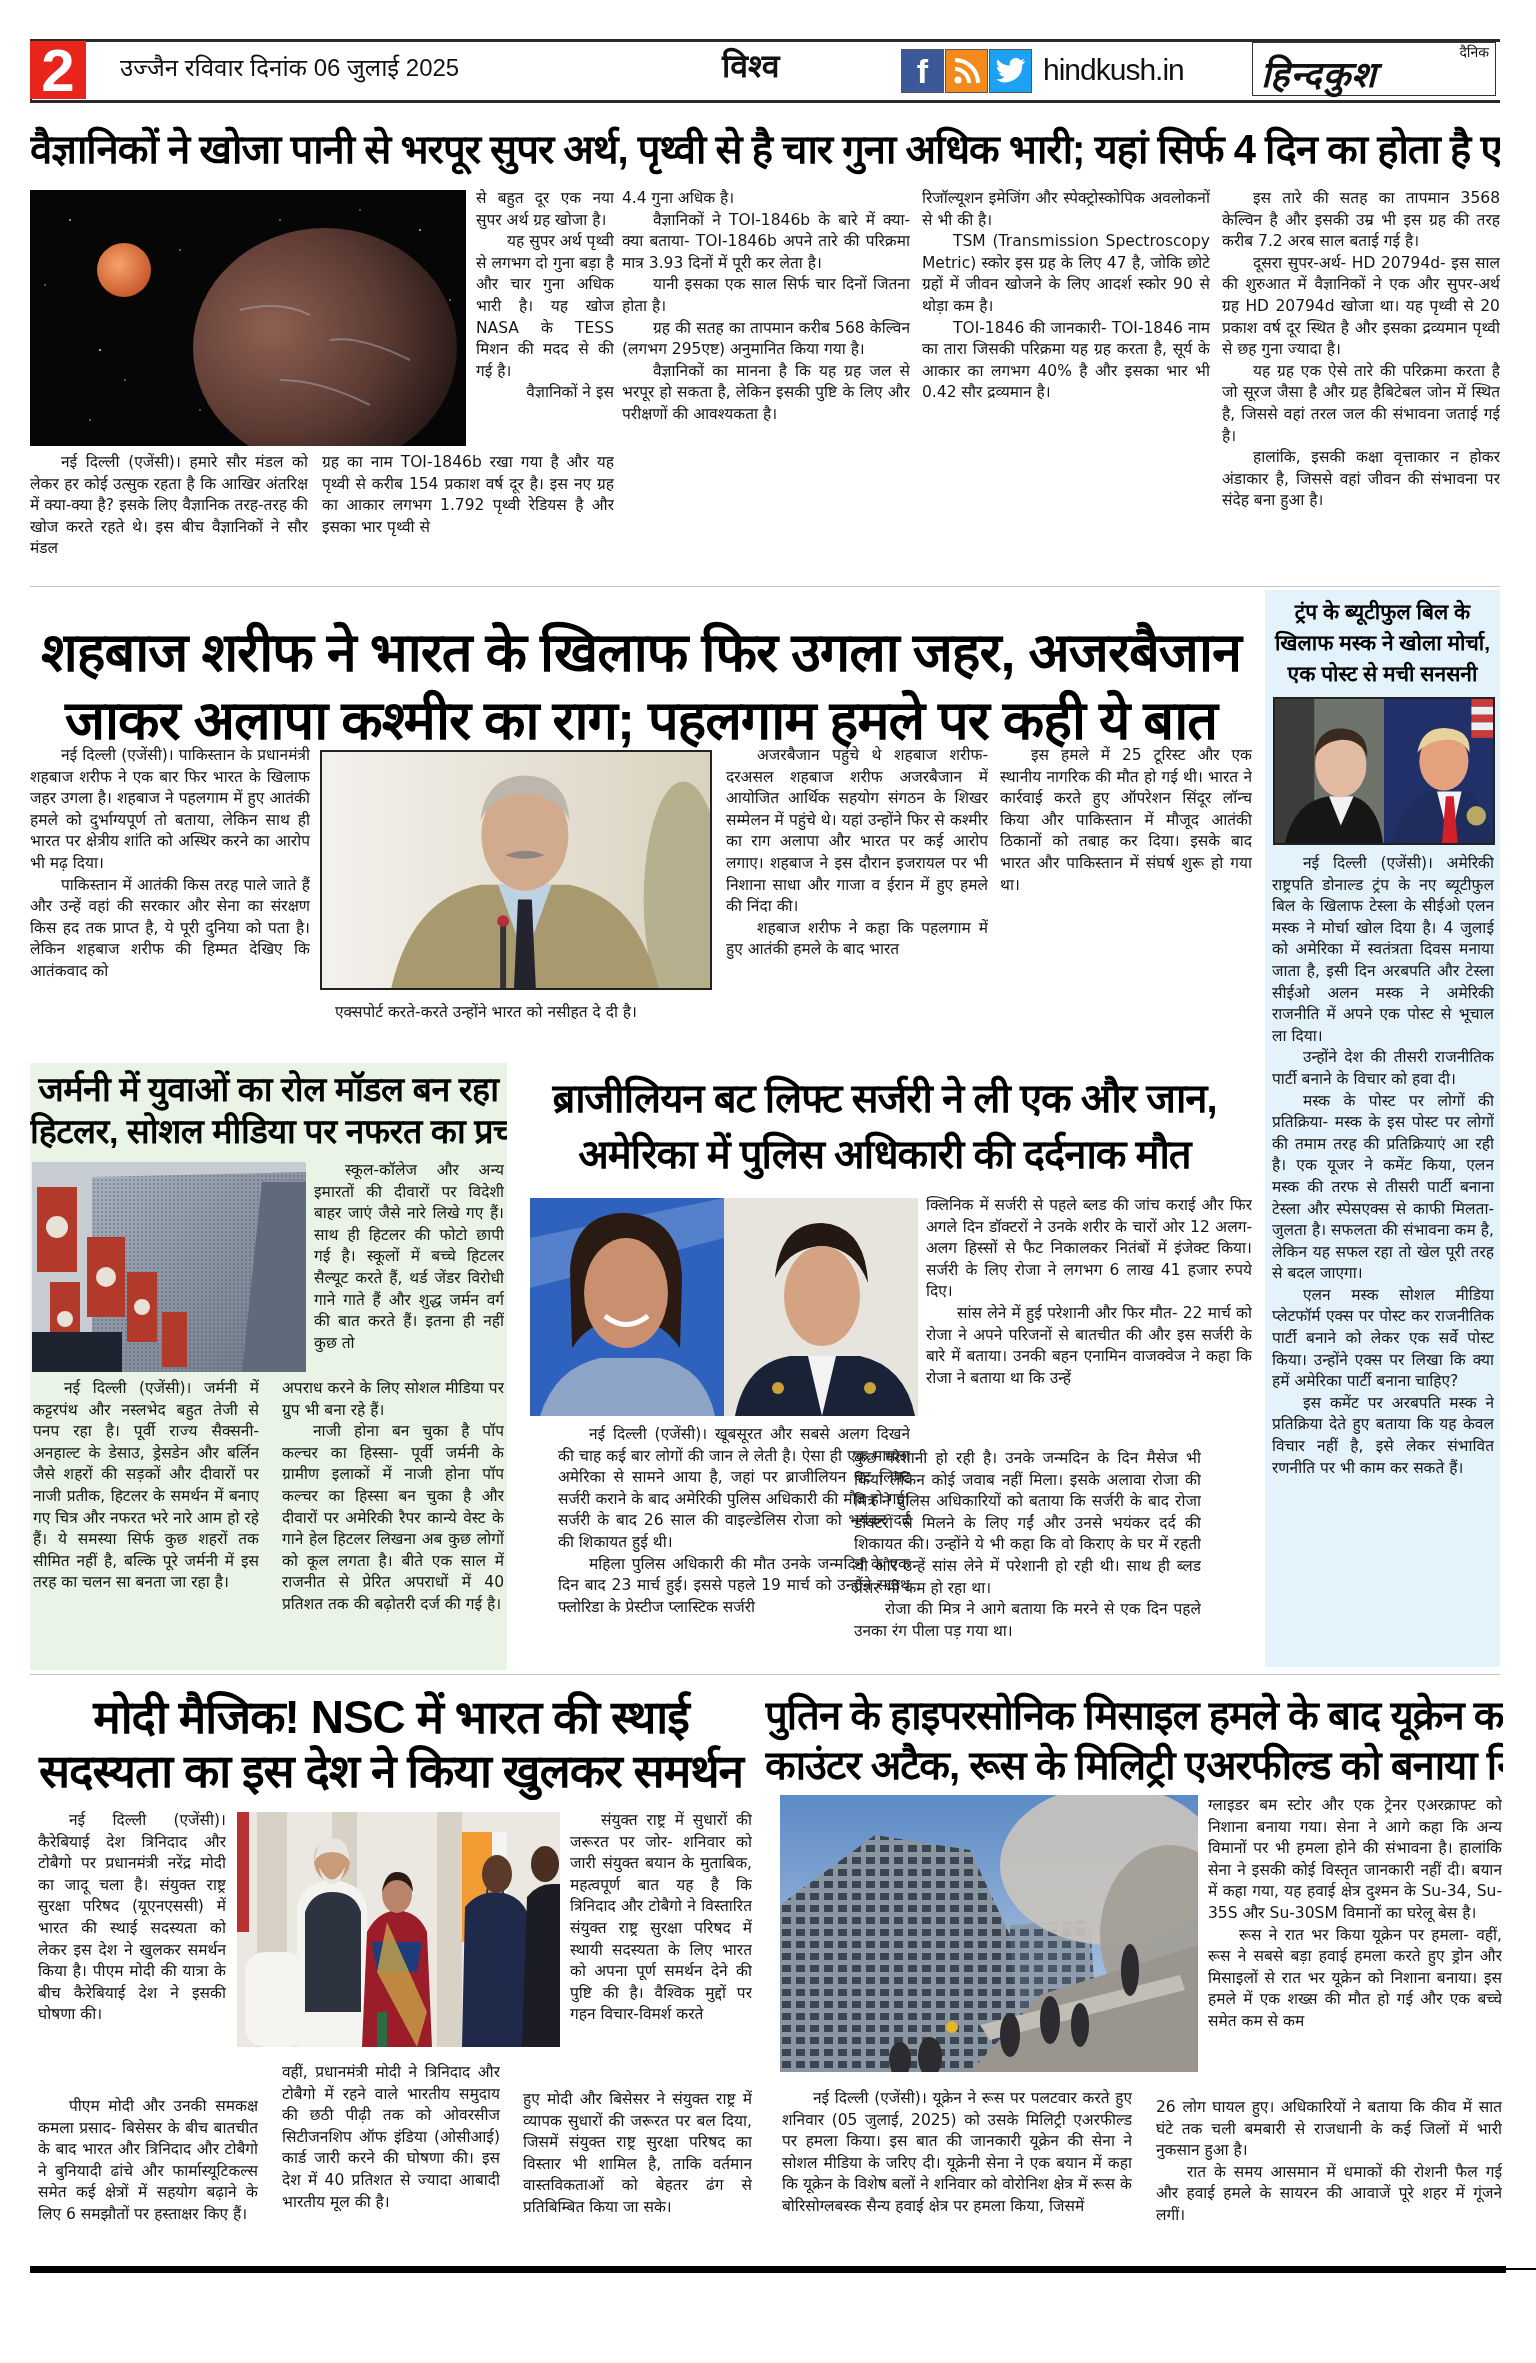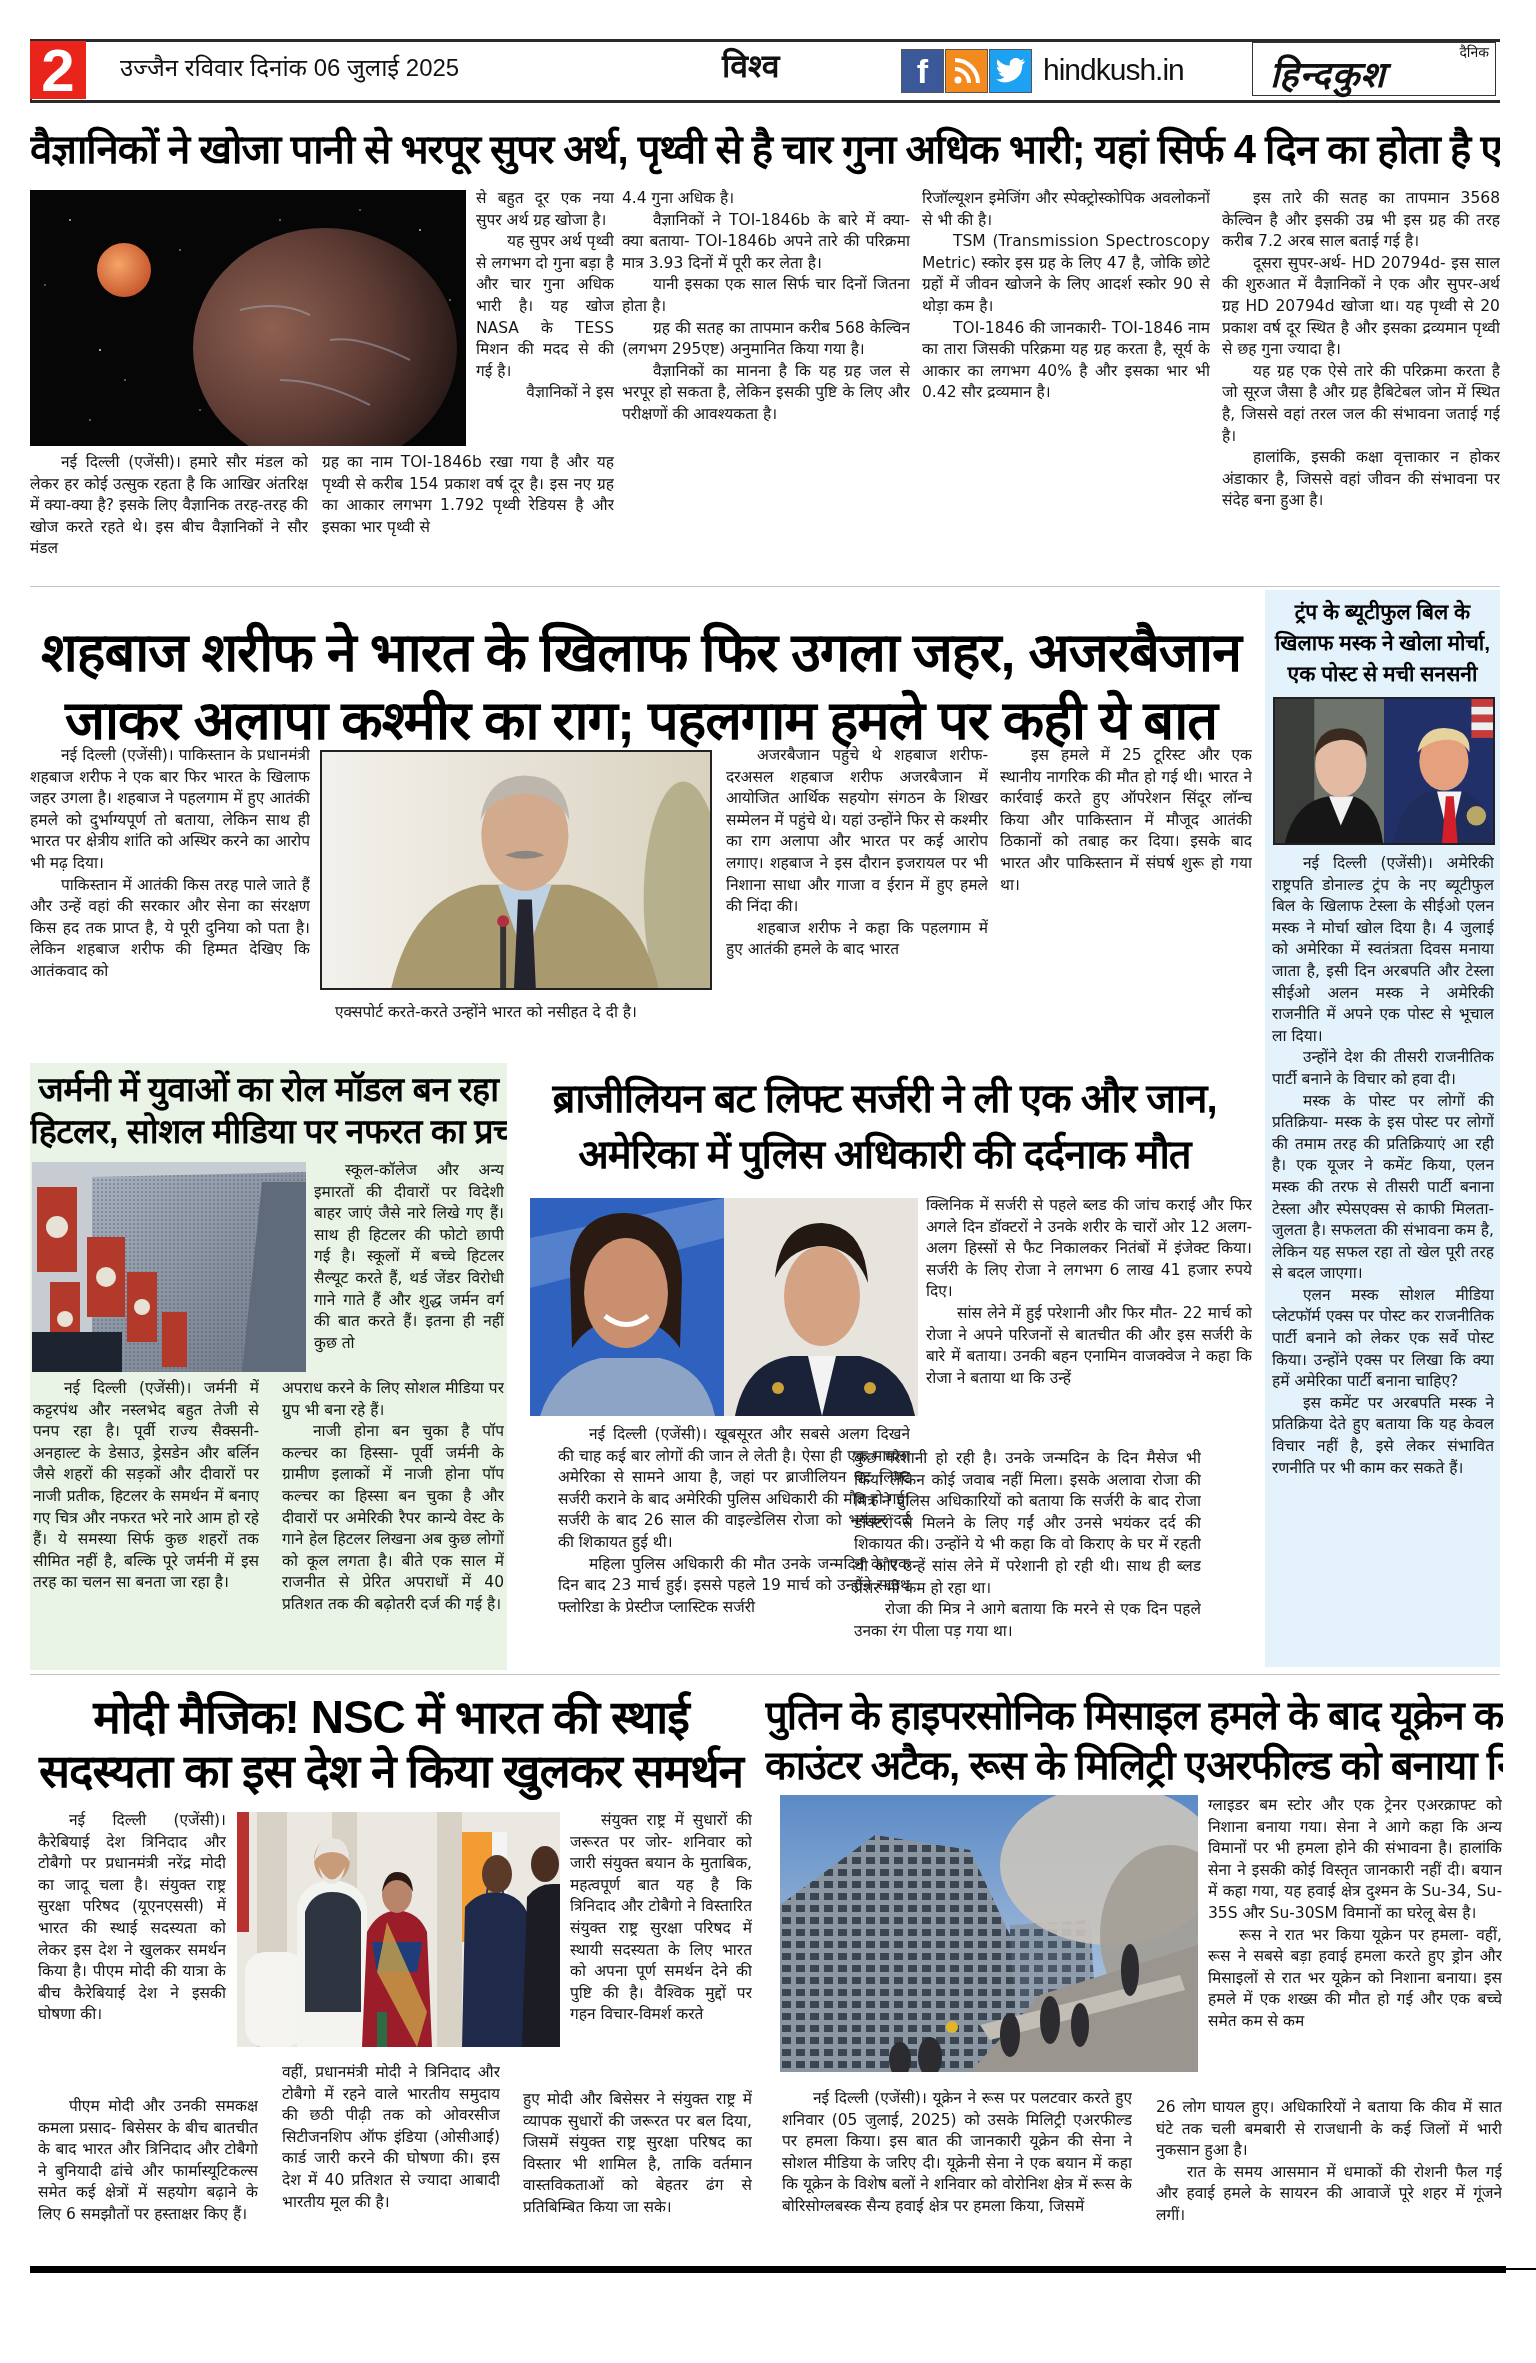--- a/index.html
+++ b/index.html
@@ -18,21 +18,21 @@
     font-family:"Liberation Sans", sans-serif; }
   .section { position:absolute; left:722px; top:46px; font-size:32px; font-weight:700; line-height:40px;
     font-family:"Liberation Sans", sans-serif; }
   .social { position:absolute; top:49px; width:43px; height:44px; border:1px solid #555; box-sizing:border-box;
     display:flex; align-items:center; justify-content:center; }
   .site { position:absolute; left:1043px; top:50px; font-size:30px; line-height:40px; letter-spacing:-1px;
     font-family:"Liberation Sans", sans-serif; color:#111; text-decoration:none; }
   .logo { position:absolute; left:1252px; top:42px; width:244px; height:54px; border:1.5px solid #333; box-sizing:border-box; }
   .logo-small { position:absolute; right:6px; top:1px; font-size:14px; line-height:16px; }
   .logo-main { position:absolute; left:8px; top:12px; font-size:36px; font-weight:700; font-style:italic; line-height:40px;
-    font-family:"Liberation Serif", serif; letter-spacing:1px;margin-left:9px; }
+    font-family:"Liberation Serif", serif; letter-spacing:1px; }
   
   .hl { position:absolute; font-family:"Liberation Sans", sans-serif; font-weight:700; color:#000;
     text-align:center; letter-spacing:-1px; overflow:hidden; }
   .hl div { white-space:nowrap; }
   
   .col { position:absolute; font-size:15.5px; line-height:21.6px; text-align:justify; overflow:hidden; color:#151515; }
   .col p { margin:0; text-indent:2em; }
   .col p.cont { text-indent:0; }
   .rule { position:absolute; left:30px; width:1470px; height:1px; background:#c4c4c4; }
   .img { position:absolute; overflow:hidden; }

